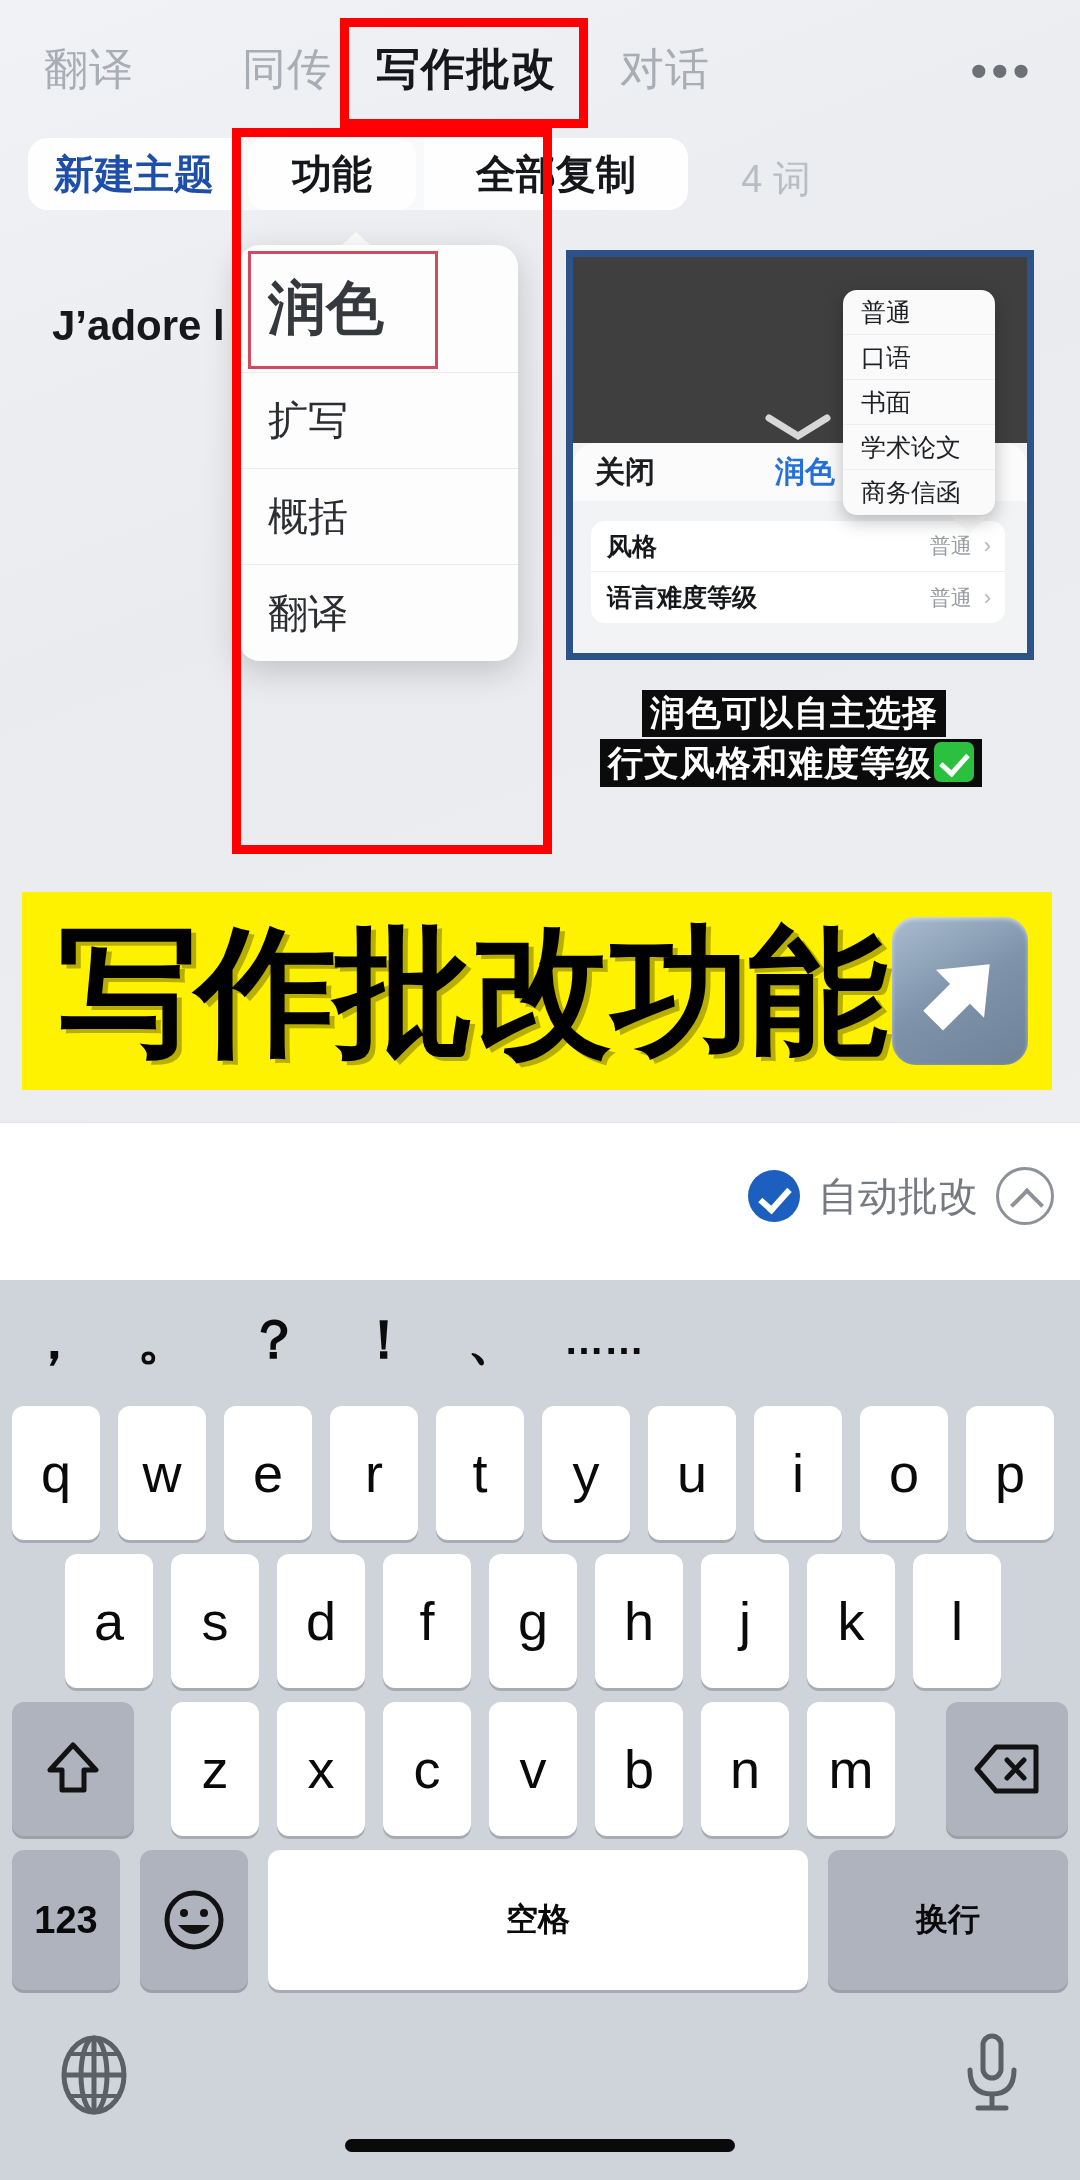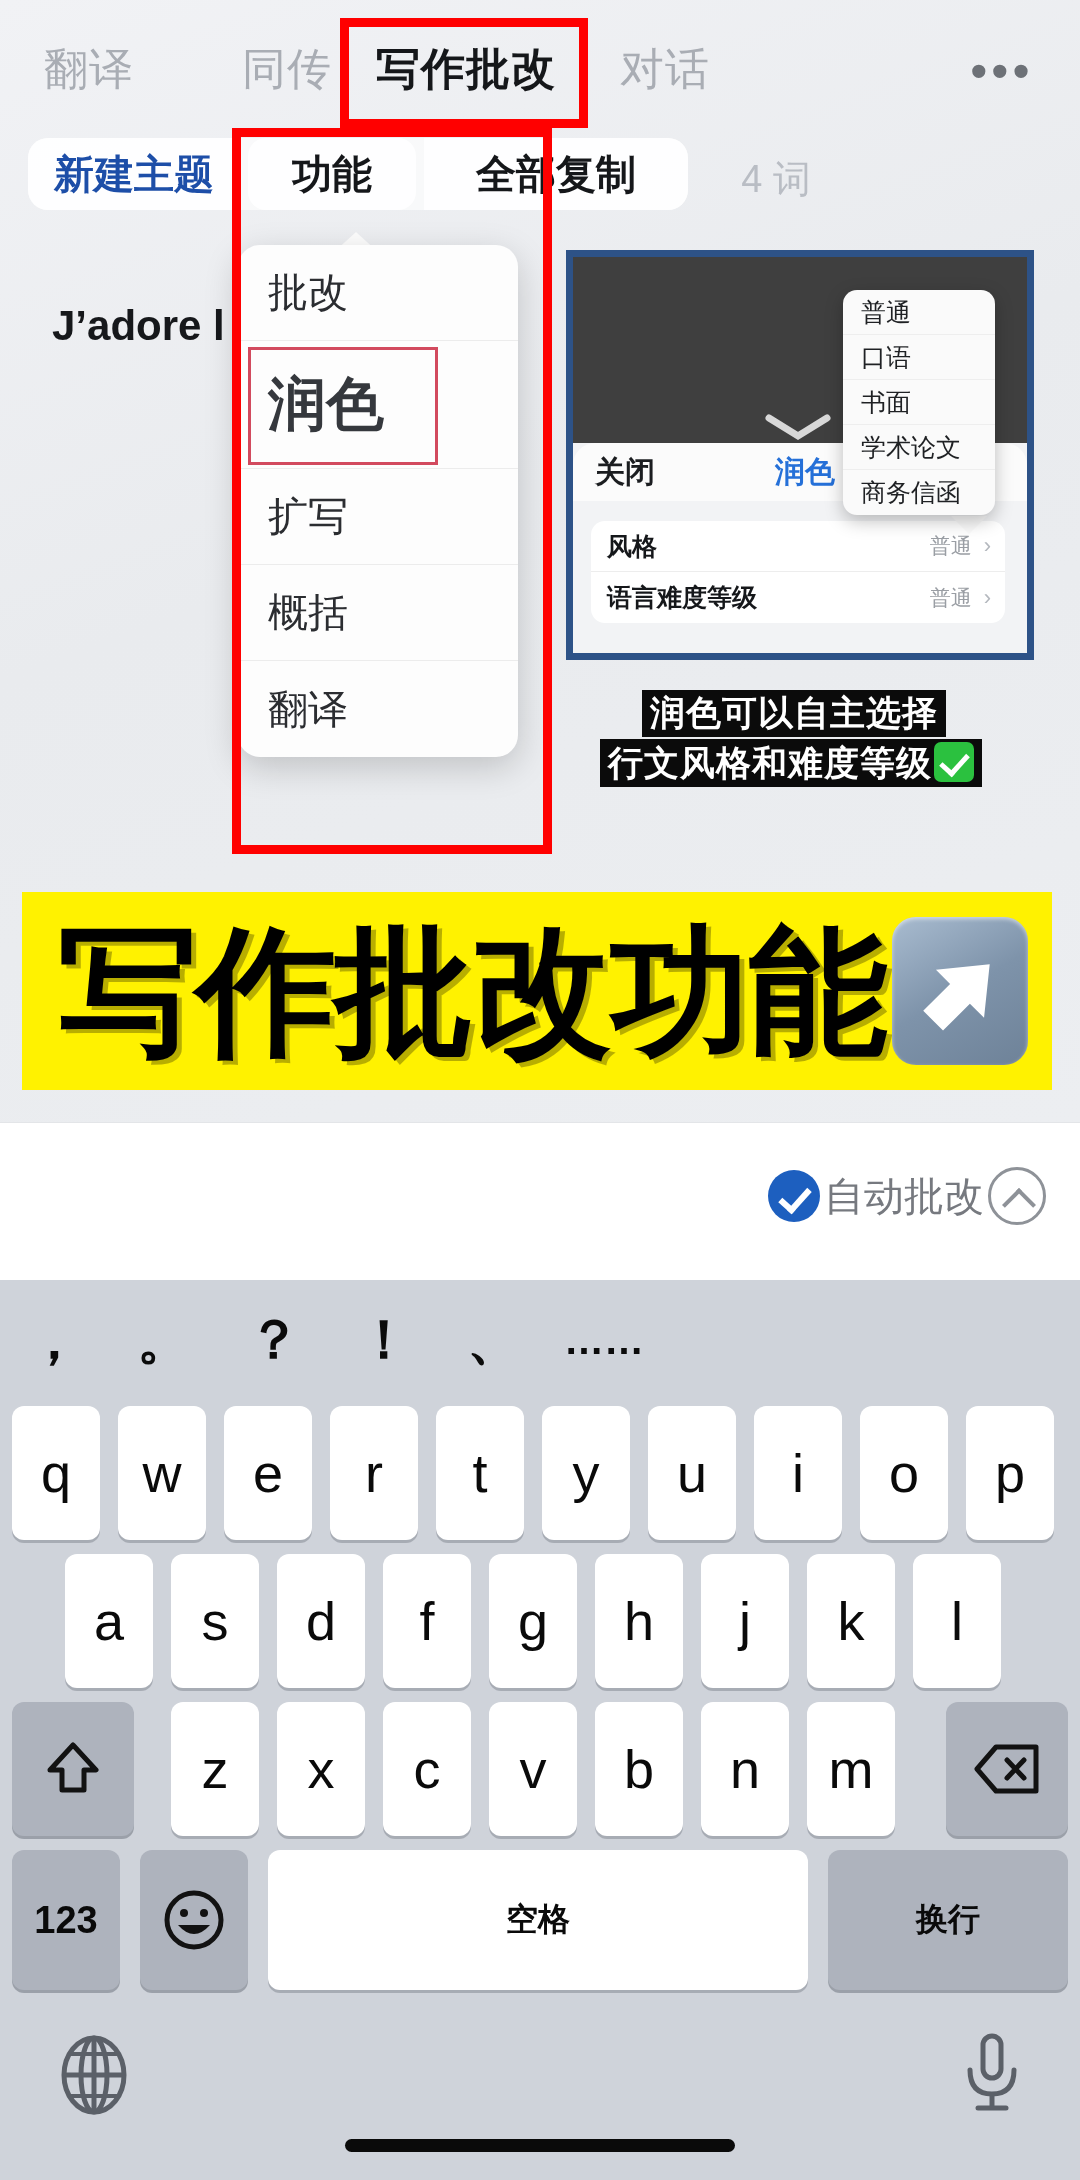--- a/index.html
+++ b/index.html
@@ -189,22 +189,22 @@
   
   .statusbar {
     position:absolute; left:0; top:1122px; width:1080px; height:158px;
     background:#ffffff; border-top:1px solid #e3e5e8;
   }
   .status-left {
     position:absolute; left:38px; top:50px;
     font-size:42px; font-weight:700; color:#16181b; white-space:nowrap;
   }
   .status-right {
-    position:absolute; right:34px; top:44px;
-    display:flex; align-items:center; gap:4px;
+    position:absolute; right:26px; top:44px;
+    display:flex; align-items:center; gap:18px;
   }
   .chk {
     width:52px; height:52px; border-radius:50%; background:#1d5fbf;
     position:relative; flex:none;
   }
   .chk:after {
     content:""; position:absolute; left:18px; top:12px;
     width:12px; height:24px; border:6px solid #fff;
     border-top:none; border-left:none; transform:rotate(42deg);
   }
@@ -268,21 +268,20 @@
       <div class="pill pill-new">新建主题</div>
       <div class="pill pill-copy">全部复制</div>
       <div class="pill pill-func">功能</div>
       <div class="wordcount">4 词</div>
     </div>
 
     <div class="editor-text">J’adore l</div>
 
     <div class="fn-caret"></div>
     <div class="fn-menu">
-      <div class="fn-item">批改</div>
       <div class="fn-item highlight">
         <span>润色</span>
         <span class="hl-box"></span>
       </div>
       <div class="fn-item">扩写</div>
       <div class="fn-item">概括</div>
       <div class="fn-item">翻译</div>
     </div>
 
     <div class="redbox r-tab"></div>

